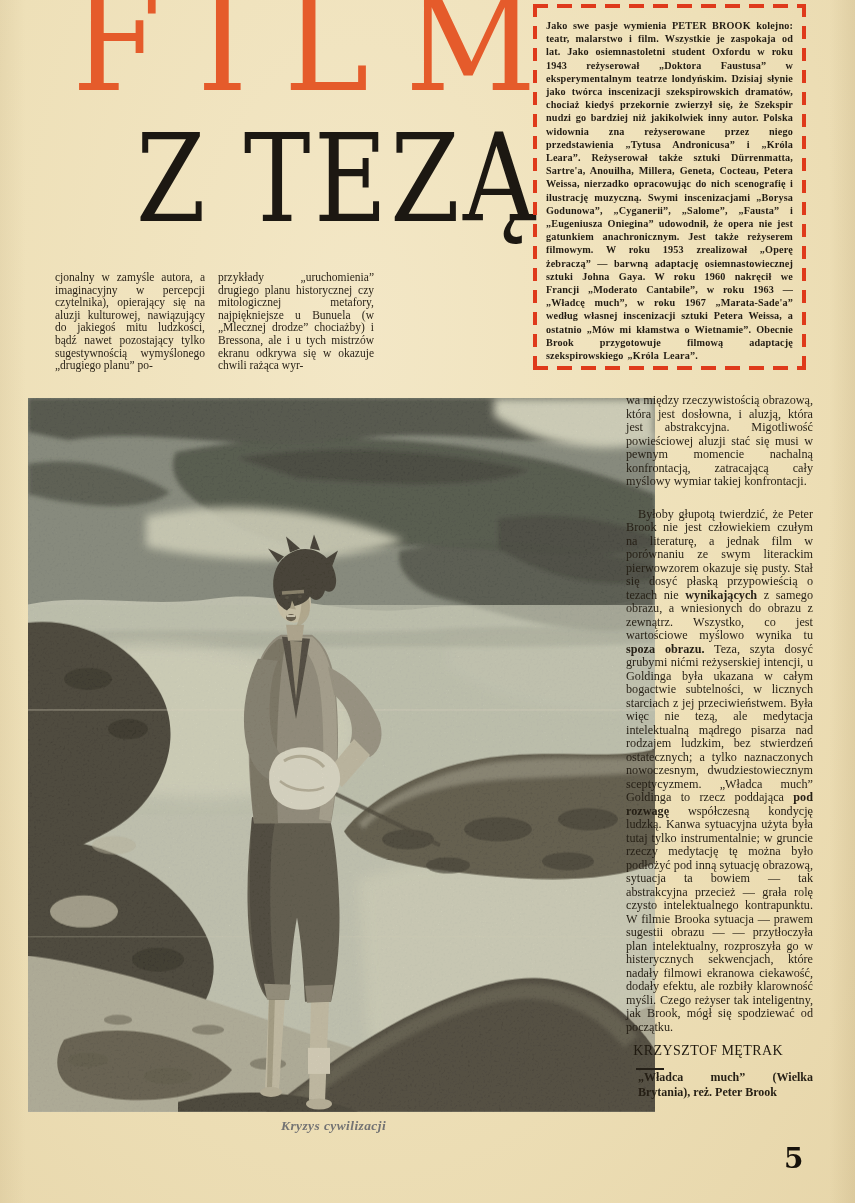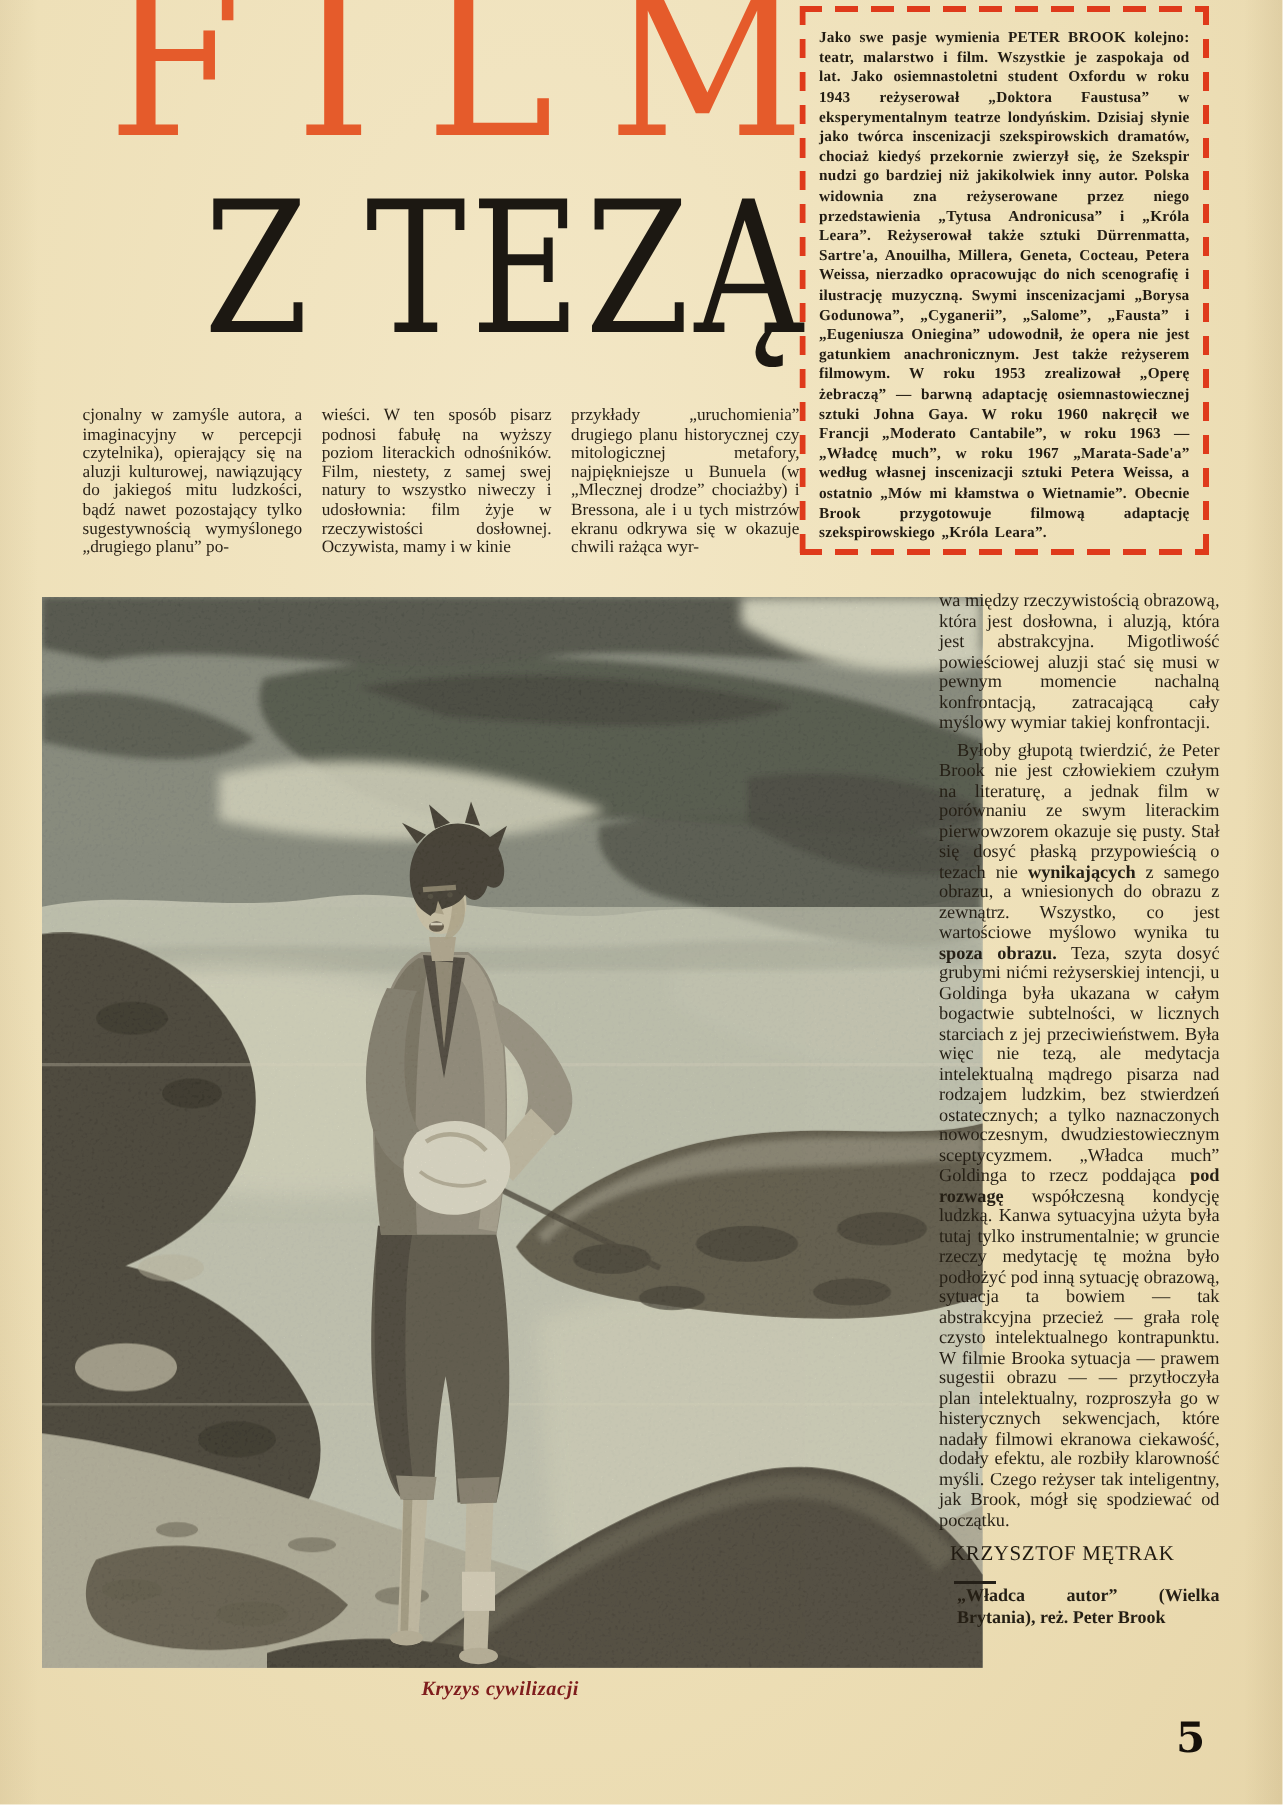--- a/index.html
+++ b/index.html
@@ -33,25 +33,25 @@
   .infobox p{margin:0;font-weight:700;font-size:10.2px;line-height:13.2px;
     text-align:justify;letter-spacing:.15px;word-spacing:1.4px;color:#221c13;}
   
   .cols{position:absolute;left:55px;top:271px;width:478px;display:flex;gap:13px;}
   .cols .col{margin:0;font-size:11.5px;line-height:12.6px;text-align:justify;color:#261f15;}
   .col1{width:150px}.col2{width:157px}.col3{width:156px}
   
   .photo{position:absolute;left:28px;top:398px;width:627px;height:714px;margin:0;}
   .photo svg{display:block;}
   .caption{position:absolute;left:281px;top:1118px;font-size:13.5px;font-weight:700;
-    font-style:italic;letter-spacing:.4px;color:#7f1d1d;}
+    font-style:italic;letter-spacing:.4px;color:#737373;}
   
   .rcol{position:absolute;left:626px;top:394px;width:187px;}
   .rcol p{margin:0;font-size:12.2px;line-height:13.5px;text-align:justify;color:#251f15;}
-  .rcol p.ind{text-indent:12px;margin-top:5px;}
+  .rcol p.ind{text-indent:12px;margin-top:19px;}
   .rcol b{font-weight:700;}
   .byline{margin-top:9px;padding-right:30px;text-align:right;font-weight:400;
     font-size:14px;letter-spacing:.4px;color:#1f1910;}
   .rule{margin-top:9px;margin-left:10px;width:28px;height:2px;background:#241f17;}
   .credit{margin-top:8px;padding-left:12px;font-weight:700;font-size:12px !important;
     line-height:14.5px !important;}
   
   .pagenum{position:absolute;left:784px;top:1142px;font-family:"DejaVu Serif", serif;
     font-size:28px;font-weight:700;color:#16110a;}
 </style>
@@ -66,21 +66,20 @@
 <aside class="infobox">
   <div class="d-top"></div>
   <div class="d-bottom"></div>
   <div class="d-left"></div>
   <div class="d-right"></div>
   <p>Jako swe pasje wymienia PETER BROOK kolejno: teatr, malarstwo i film. Wszystkie je zaspokaja od lat. Jako osiemnastoletni student Oxfordu w roku 1943 reżyserował „Doktora Faustusa” w eksperymentalnym teatrze londyńskim. Dzisiaj słynie jako twórca inscenizacji szekspirowskich dramatów, chociaż kiedyś przekornie zwierzył się, że Szekspir nudzi go bardziej niż jakikolwiek inny autor. Polska widownia zna reżyserowane przez niego przedstawienia „Tytusa Andronicusa” i „Króla Leara”. Reżyserował także sztuki Dürrenmatta, Sartre'a, Anouilha, Millera, Geneta, Cocteau, Petera Weissa, nierzadko opracowując do nich scenografię i ilustrację muzyczną. Swymi inscenizacjami „Borysa Godunowa”, „Cyganerii”, „Salome”, „Fausta” i „Eugeniusza Oniegina” udowodnił, że opera nie jest gatunkiem anachronicznym. Jest także reżyserem filmowym. W roku 1953 zrealizował „Operę żebraczą” — barwną adaptację osiemnastowiecznej sztuki Johna Gaya. W roku 1960 nakręcił we Francji „Moderato Cantabile”, w roku 1963 — „Władcę much”, w roku 1967 „Marata-Sade'a” według własnej inscenizacji sztuki Petera Weissa, a ostatnio „Mów mi kłamstwa o Wietnamie”. Obecnie Brook przygotowuje filmową adaptację szekspirowskiego „Króla Leara”.</p>
 </aside>
 
 <section class="cols">
   <p class="col col1">cjonalny w zamyśle autora, a imaginacyjny w percepcji czytelnika), opierający się na aluzji kulturowej, nawiązujący do jakiegoś mitu ludzkości, bądź nawet pozostający tylko sugestywnością wymyślonego „drugiego planu” po-</p>
-  <p class="col col2">wieści. W ten sposób pisarz podnosi fabułę na wyższy poziom literackich odnośników. Film, niestety, z samej swej natury to wszystko niweczy i udosłownia: film żyje w rzeczywistości dosłownej. Oczywista, mamy i w kinie</p>
   <p class="col col3">przykłady „uruchomienia” drugiego planu historycznej czy mitologicznej metafory, najpiękniejsze u Bunuela (w „Mlecznej drodze” chociażby) i Bressona, ale i u tych mistrzów ekranu odkrywa się w okazuje chwili rażąca wyr-</p>
 </section>
 
 <figure class="photo">
   <svg width="627" height="714" viewBox="0 0 627 712" preserveAspectRatio="none">
     <defs>
       <filter id="gr" x="0" y="0" width="100%" height="100%">
         <feTurbulence type="fractalNoise" baseFrequency="0.7" numOctaves="2" stitchTiles="stitch"></feTurbulence>
         <feColorMatrix type="matrix" values="0 0 0 0 0  0 0 0 0 0  0 0 0 0 0  0.85 0.85 0.85 0 0"></feColorMatrix>
       </filter>
@@ -224,16 +223,16 @@
   </svg>
 </figure>
 
 <div class="caption">Kryzys cywilizacji</div>
 
 <section class="rcol">
   <p>wa między rzeczywistością obrazową, która jest dosłowna, i aluzją, która jest abstrakcyjna. Migotliwość powieściowej aluzji stać się musi w pewnym momencie nachalną konfrontacją, zatracającą cały myślowy wymiar takiej konfrontacji.</p>
   <p class="ind"><span>Byłoby głupotą twierdzić, że Peter Brook nie jest człowiekiem czułym na literaturę, a jednak film w porównaniu ze swym literackim pierwowzorem okazuje się pusty. Stał się dosyć płaską przypowieścią o tezach nie </span><b>wynikających</b><span> z samego obrazu, a wniesionych do obrazu z zewnątrz. Wszystko, co jest wartościowe myślowo wynika tu </span><b>spoza obrazu.</b><span> Teza, szyta dosyć grubymi nićmi reżyserskiej intencji, u Goldinga była ukazana w całym bogactwie subtelności, w licznych starciach z jej przeciwieństwem. Była więc nie tezą, ale medytacja intelektualną mądrego pisarza nad rodzajem ludzkim, bez stwierdzeń ostatecznych; a tylko naznaczonych nowoczesnym, dwudziestowiecznym sceptycyzmem. „Władca much” Goldinga to rzecz poddająca </span><b>pod rozwagę</b><span> współczesną kondycję ludzką. Kanwa sytuacyjna użyta była tutaj tylko instrumentalnie; w gruncie rzeczy medytację tę można było podłożyć pod inną sytuację obrazową, sytuacja ta bowiem — tak abstrakcyjna przecież — grała rolę czysto intelektualnego kontrapunktu. W filmie Brooka sytuacja — prawem sugestii obrazu — — przytłoczyła plan intelektualny, rozproszyła go w histerycznych sekwencjach, które nadały filmowi ekranowa ciekawość, dodały efektu, ale rozbiły klarowność myśli. Czego reżyser tak inteligentny, jak Brook, mógł się spodziewać od początku.</span></p>
   <div class="byline">KRZYSZTOF MĘTRAK</div>
   <div class="rule"></div>
-  <p class="credit">„Władca autor” (Wielka Brytania), reż. Peter Brook</p>
+  <p class="credit">„Władca much” (Wielka Brytania), reż. Peter Brook</p>
 </section>
 
 <div class="pagenum">5</div>
 
 </body></html>

